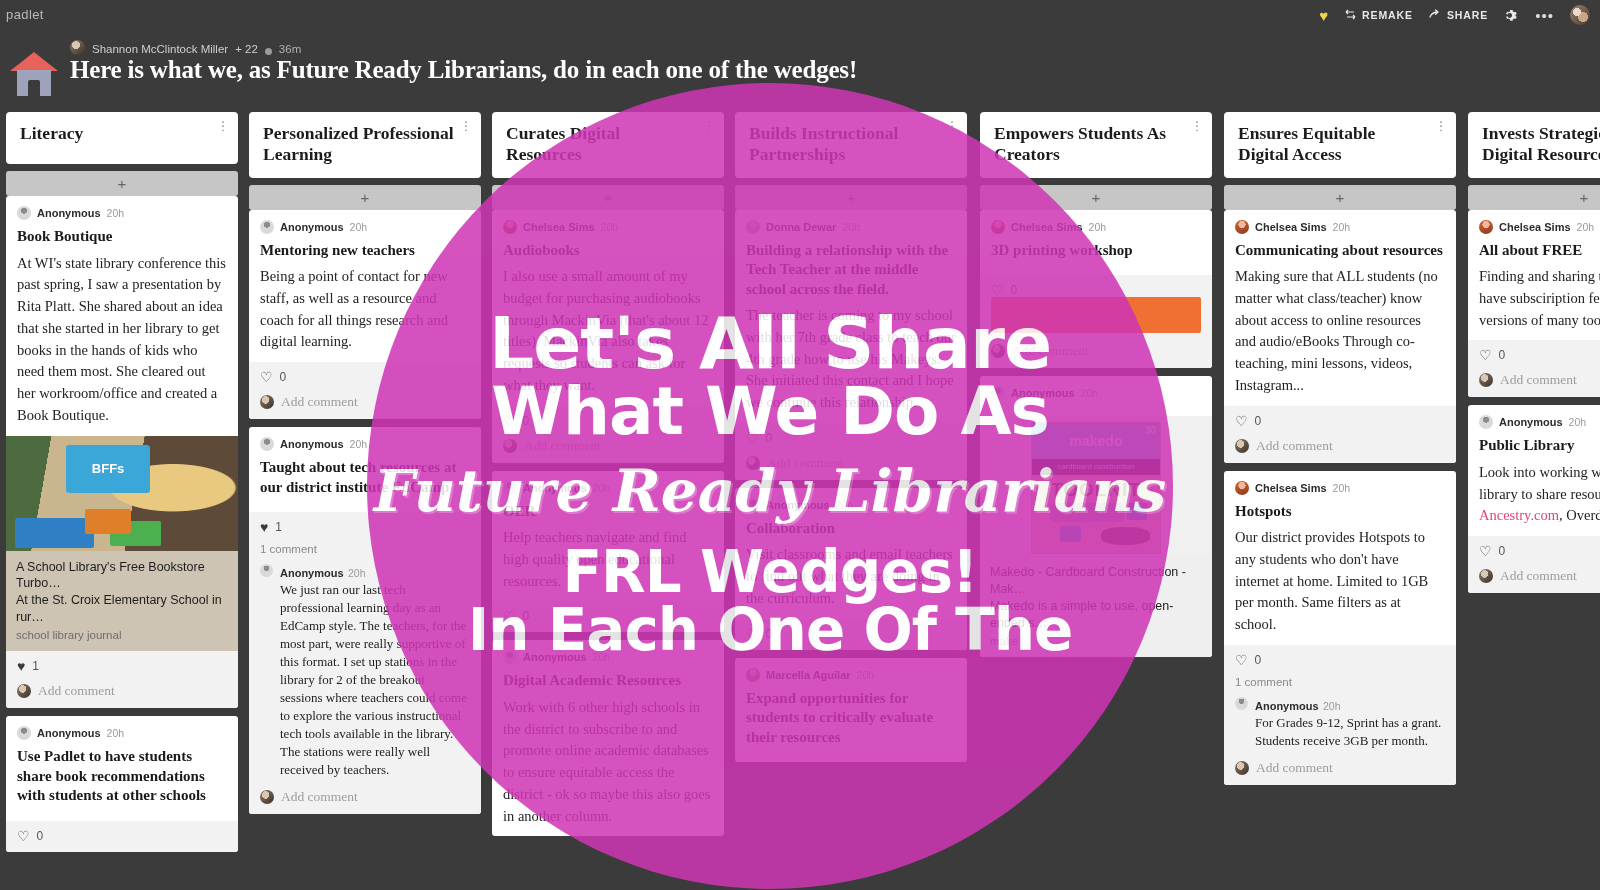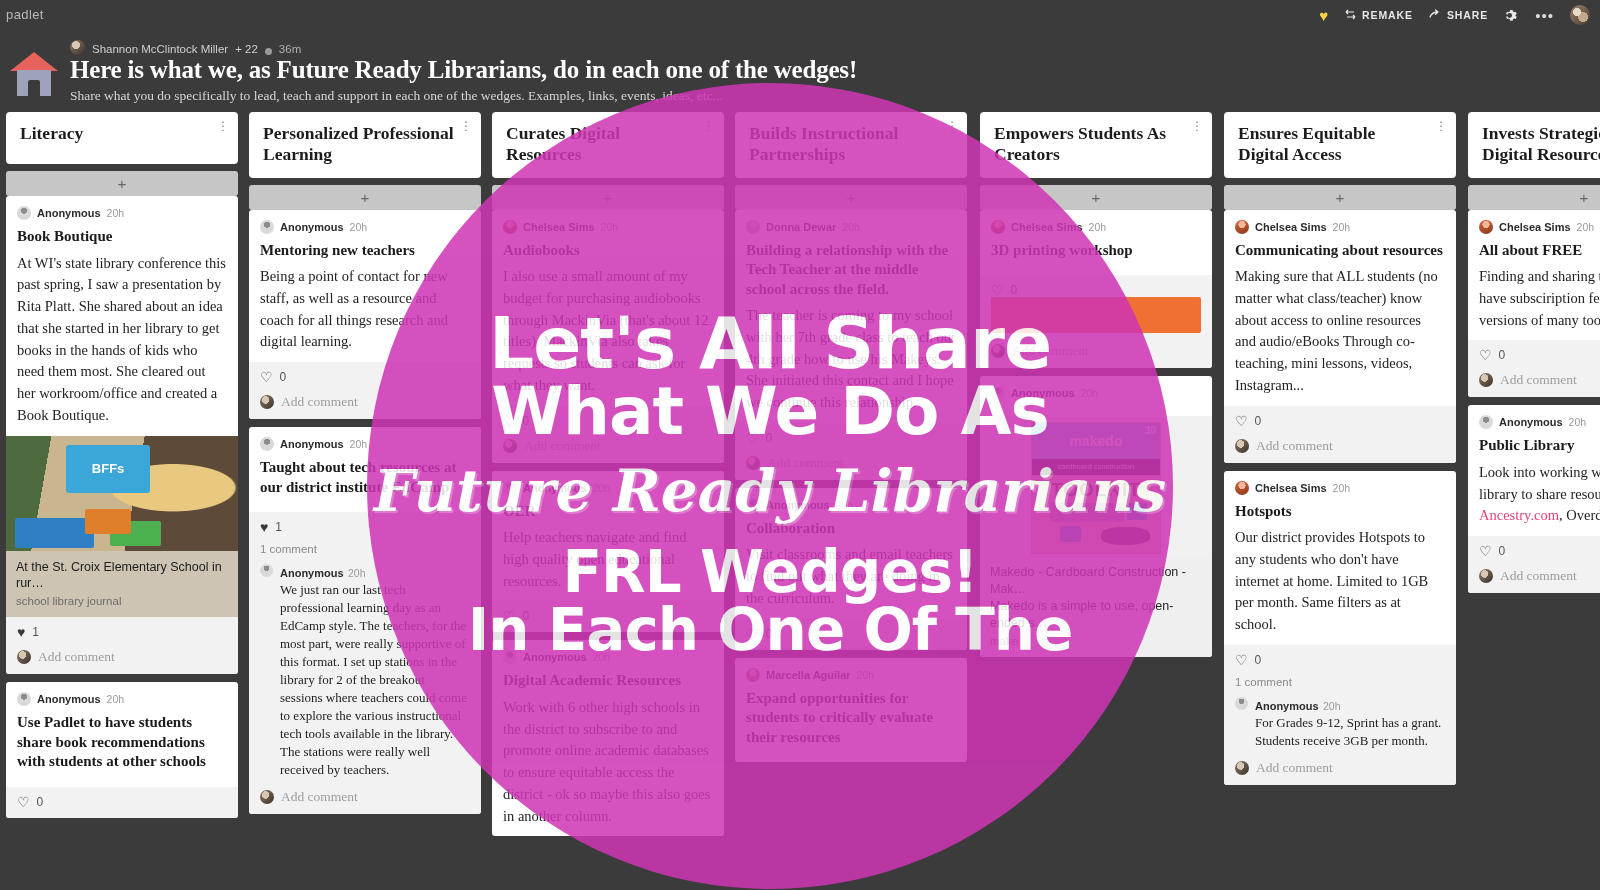--- a/index.html
+++ b/index.html
@@ -228,21 +228,20 @@
       <div class="home-door"></div>
     </div>
     <div class="meta-row">
       <span class="meta-avatar"></span>
       <span class="meta-name">Shannon McClintock Miller</span>
       <span class="meta-plus">+ 22</span>
       <span class="meta-dot"></span>
       <span class="meta-time">36m</span>
     </div>
     <div class="board-title">Here is what we, as Future Ready Librarians, do in each one of the wedges!</div>
-    <div class="board-sub">Share what you do specifically to lead, teach and support in each one of the wedges. Examples, links, events, ideas, etc...</div>
   </div>
 
   <div class="board">
 
     <div class="col" style="left:6px;">
       <div class="col-head">
         <div class="col-title">Literacy</div>
         <div class="kebab">⋮</div>
       </div>
       <div class="add-bar">+</div>
@@ -260,20 +259,21 @@
           </div>
           <div class="lp">
             <div class="lp-img">
               <div class="photo-bffs"></div>
               <div class="bffs-badge">BFFs</div>
               <div class="crate-b"></div>
                 <div class="crate-g"></div>
                 <div class="crate-o"></div>
             </div>
             <div class="lp-text">
+              <div class="lp-t1">A School Library's Free Bookstore Turbo…</div>
               <div class="lp-t2">At the St. Croix Elementary School in rur…</div>
               <div class="lp-t3">school library journal</div>
             </div>
           </div>
           <div class="c-foot">
             <div class="like-row">
               <span class="hsym filled">♥</span>
               <span>1</span>
             </div>
             <div class="addcmt">

